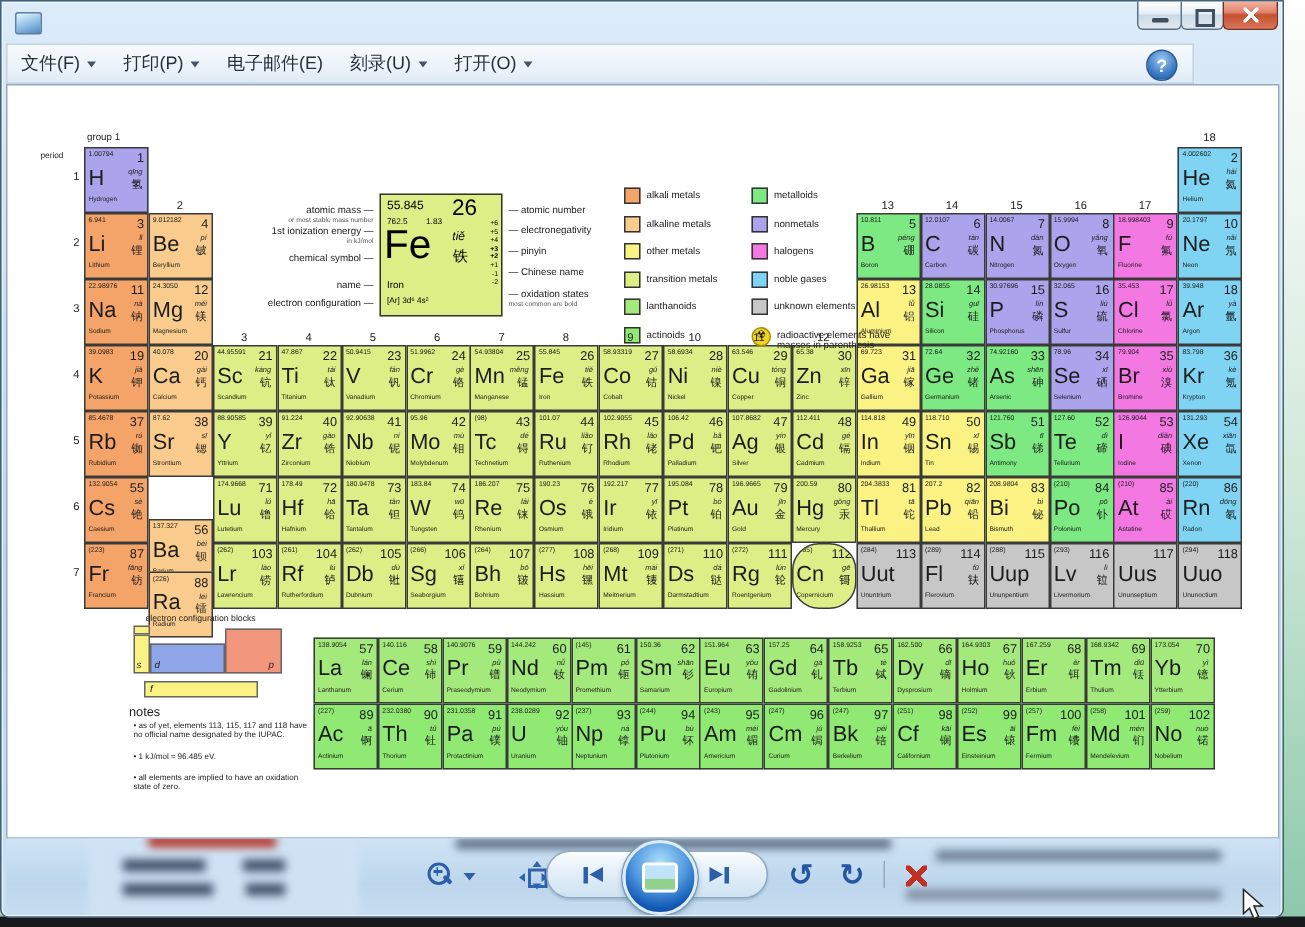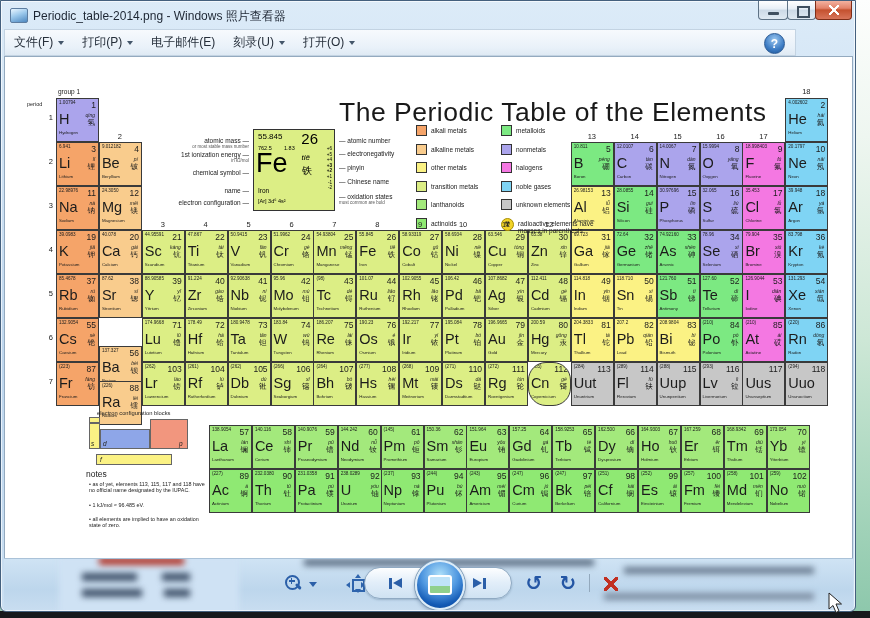--- a/index.html
+++ b/index.html
@@ -134,21 +134,20 @@
 <body>
 
 <div id="screen">
   <div class="abs" id="desktop-strip"></div>
   <div class="abs" id="taskbar-strip"></div>
 
   <div class="abs" id="window">
 
     <div class="abs" id="titlebar">
       <div class="abs" id="title-icon"></div>
-      <div class="abs" id="title-text">Periodic_table-2014.png - Windows 照片查看器</div>
       <div class="abs capbtn" id="btn-min">
           <span class="bar"></span>
         </div>
       <div class="abs capbtn" id="btn-max">
           <span class="box"></span>
         </div>
       <div class="abs capbtn" id="btn-close">
           <i class="x1"></i>
           <i class="x2"></i>
         </div>
@@ -171,21 +170,20 @@
             <span class="menu-caret"></span>
           </span></span>
       <div class="abs" id="help-btn">
           <span>?</span>
         </div>
     </div>
 
     <div class="abs" id="content"></div>
 
     <div class="abs" id="poster" style="left:0;top:0;width:856px;height:557px;overflow:hidden">
-      <div class="abs poster-text" id="poster-title">The Periodic Table of the Elements</div>
       <div class="abs" id="group-label">group 1</div>
       <div class="abs" id="period-word">period</div>
       <div id="table-cells">
           <div class="cell cat-nonmetal" style="left: 55px; top: 97px;">
             <span class="mass">1.00794</span>
             <span class="num">1</span>
             <span class="sym">H</span>
             <span class="py">qīng</span>
             <span class="zh">氢</span>
             <span class="name">Hydrogen</span>

